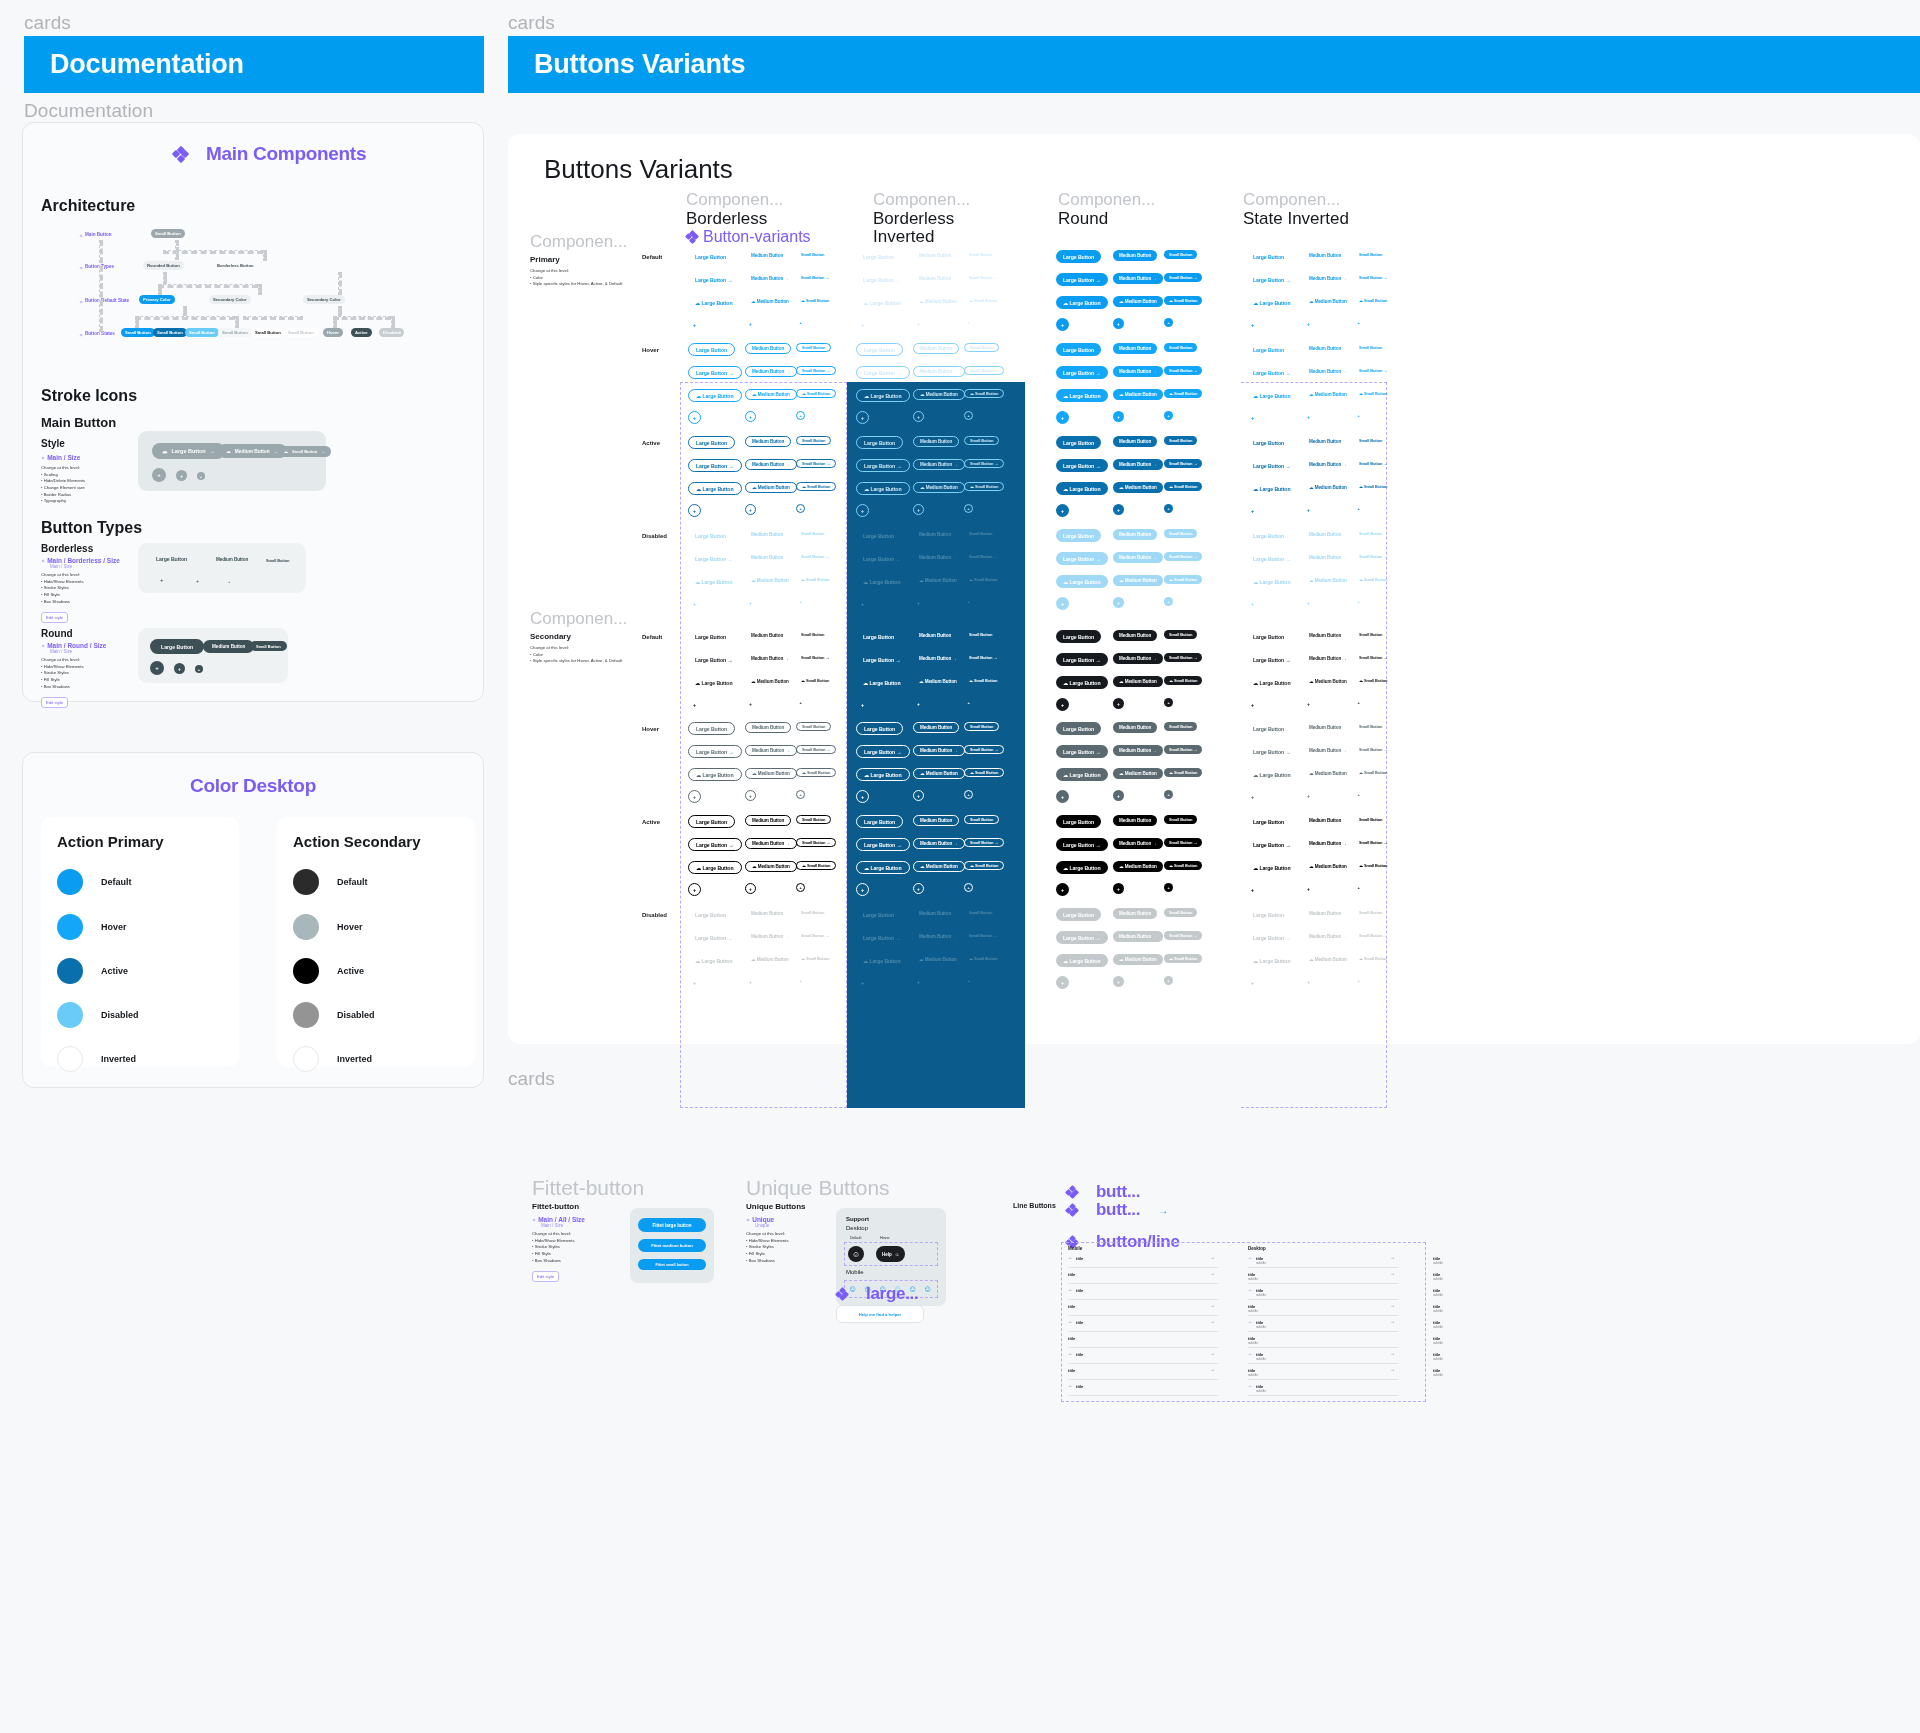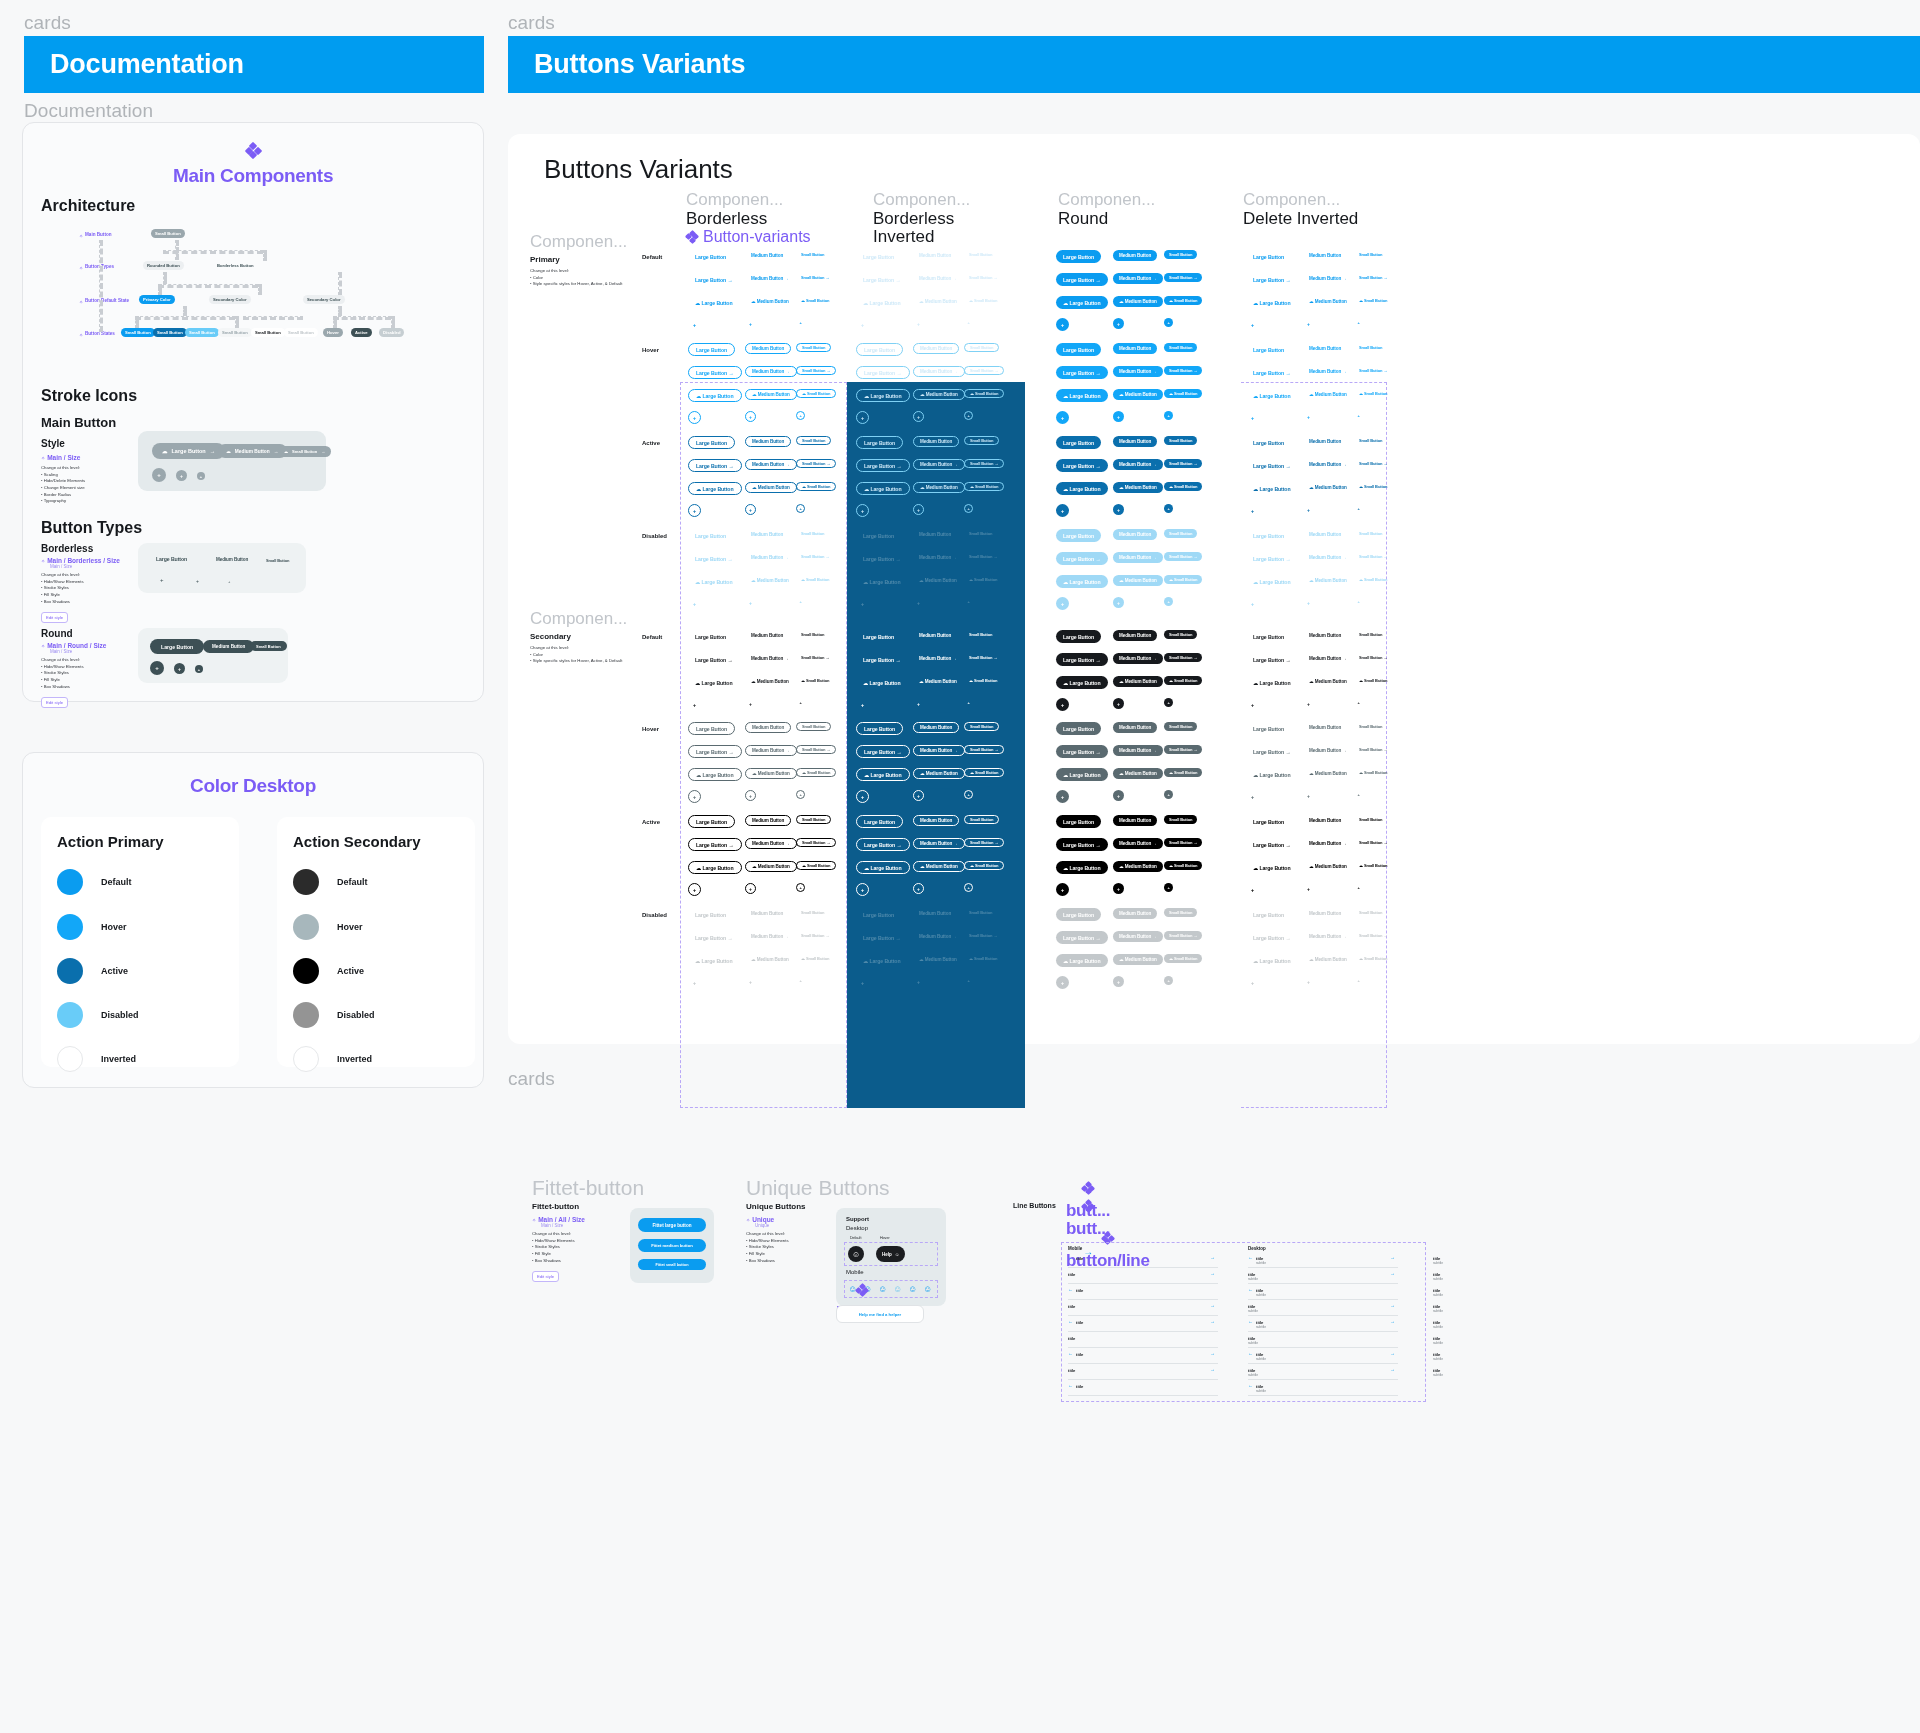--- a/index.html
+++ b/index.html
@@ -37,21 +37,21 @@
     border-radius: 12px;
   }
   .card-white {
     position: absolute;
     background: #fff;
     border-radius: 12px;
   }
 
   .purple-title {
     color: #7b5cf5; font-weight: bold; letter-spacing: -0.3px;
-    display: flex; align-items: center; gap: 7px; flex-direction: column;
+    display: flex; align-items: center; gap: 18px;
   }
   .diamond {
     display: inline-block; position: relative; flex: 0 0 auto;
   }
   .diamond i {
     position: absolute; background: #7b5cf5; transform: rotate(45deg); border-radius: 1px;
   }
 
   
   h2.sec { font-size: 16px; font-weight: bold; color: #16191d; }
@@ -383,21 +383,21 @@
     <div style="position:absolute; left:365px; top:56px;">
       <div class="col-head-small">Componen...</div>
       <div class="col-head-name" style="white-space:pre-line; max-width:130px;">Borderless Inverted</div>
     </div>
     <div style="position:absolute; left:550px; top:56px;">
       <div class="col-head-small">Componen...</div>
       <div class="col-head-name">Round</div>
     </div>
     <div style="position:absolute; left:735px; top:56px;">
       <div class="col-head-small">Componen...</div>
-      <div class="col-head-name" style="white-space:pre-line; max-width:130px;">Delete Inverted</div>
+      <div class="col-head-name" style="white-space:pre-line; max-width:130px;">State Inverted</div>
     </div>
 
     <div style="position:absolute; left:22px; top:98px;">
       <div class="col-head-small" style="font-size:17px;">Componen...</div>
       <div style="font-size:8px; font-weight:bold; color:#16191d; margin-top:3px;">Primary</div>
       <div class="spec-note" style="margin-top:4px;">Change at this level:</div>
       <div class="spec-note">• <span>Color</span></div>
       <div class="spec-note">• <span>Style specific styles for Hover, Active, &amp; Default</span></div>
     </div>
 

